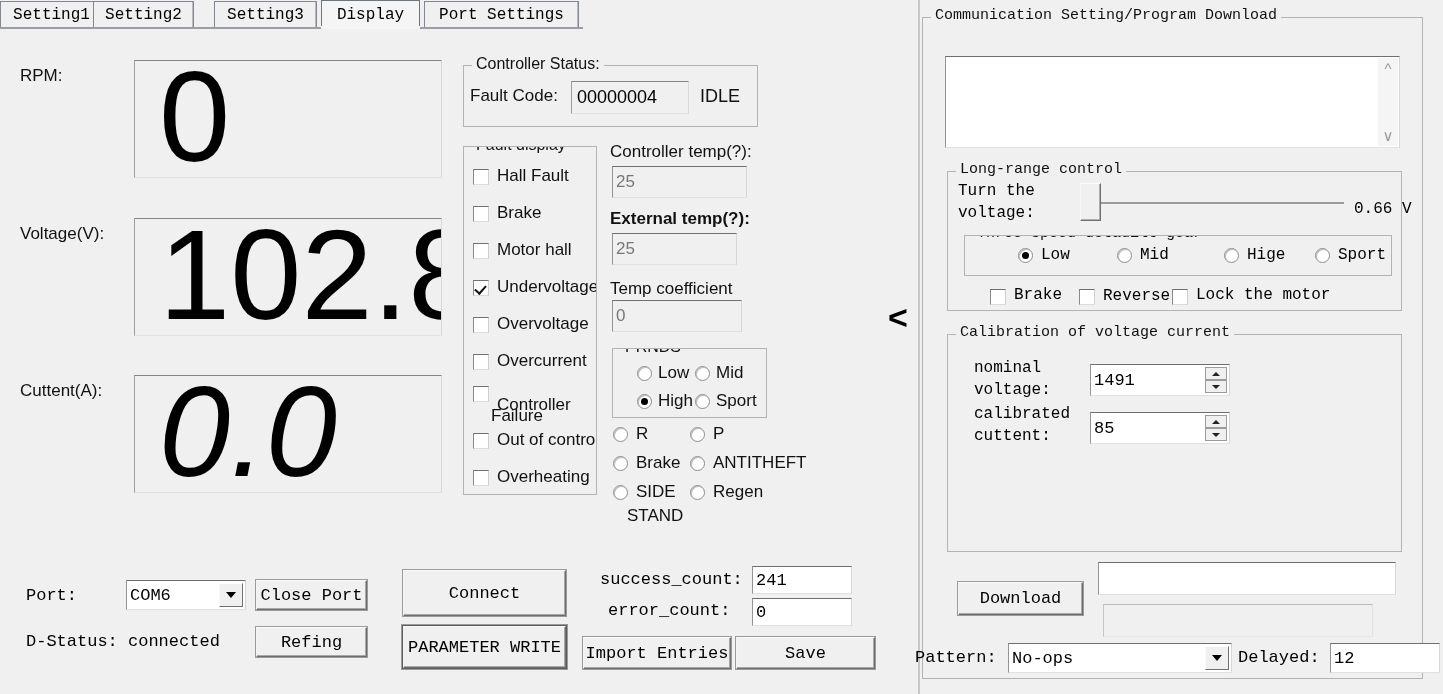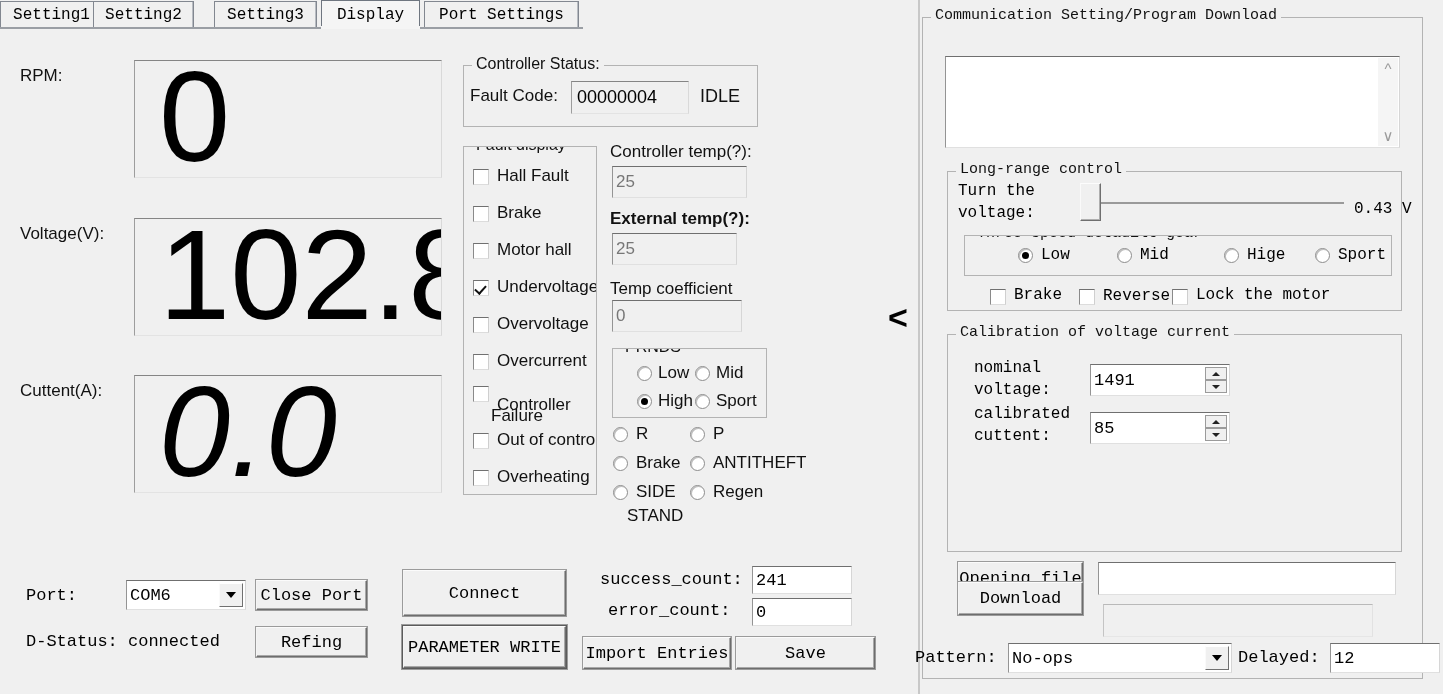--- a/index.html
+++ b/index.html
@@ -351,21 +351,21 @@
   <div class="abs gbox mono" style="left:24px;top:153px;width:455px;height:140px;">
     <span class="gbox-title">Long-range control</span>
 
     <span class="abs mono-label small" style="left:10px;top:10px;text-align:center;">Turn the</span>
     <span class="abs mono-label small" style="left:10px;top:32px;">voltage:</span>
 
     <div class="abs" style="left:132px;top:9px;width:270px;height:44px;">
       <div class="sl-track" style="left:14px;top:21px;width:250px;"></div>
       <div class="sl-thumb" style="left:0px;top:2px;"></div>
     </div>
-    <span class="abs mono-label small" style="left:406px;top:28px;">0.43 V</span>
+    <span class="abs mono-label small" style="left:406px;top:28px;">0.66 V</span>
 
     <div class="abs gbox mono clip" style="left:16px;top:63px;width:428px;height:41px;">
       <span class="gbox-title">Three speed detauilt gear</span>
       <div class="rb checked" style="left:53px;top:12px;"></div>
       <span class="abs mono-label small" style="left:76px;top:10px;">Low</span>
       <div class="rb" style="left:152px;top:12px;"></div>
       <span class="abs mono-label small" style="left:175px;top:10px;">Mid</span>
       <div class="rb" style="left:259px;top:12px;"></div>
       <span class="abs mono-label small" style="left:282px;top:10px;">Hige</span>
       <div class="rb" style="left:350px;top:12px;"></div>
@@ -407,21 +407,20 @@
         <div class="spin-half">
             <div class="tri-up"></div>
           </div>
         <div class="spin-half">
             <div class="tri-dn"></div>
           </div>
       </div>
     </div>
   </div>
 
-  <div class="abs btn" style="left:35px;top:544px;width:125px;height:33px;">Opening file</div>
   <div class="abs tin" style="left:175px;top:544px;width:298px;height:33px;"></div>
 
   <div class="abs btn" style="left:35px;top:564px;width:125px;height:33px;">Download</div>
   <div class="abs progbar" style="left:180px;top:586px;width:270px;height:33px;"></div>
 </div>
 
 <span class="abs mono-label" style="left:915px;top:648px;">Pattern:</span>
 <div class="abs combo" style="left:1008px;top:643px;width:224px;height:30px;">
   <span>No-ops</span>
   <div class="combo-btn">

